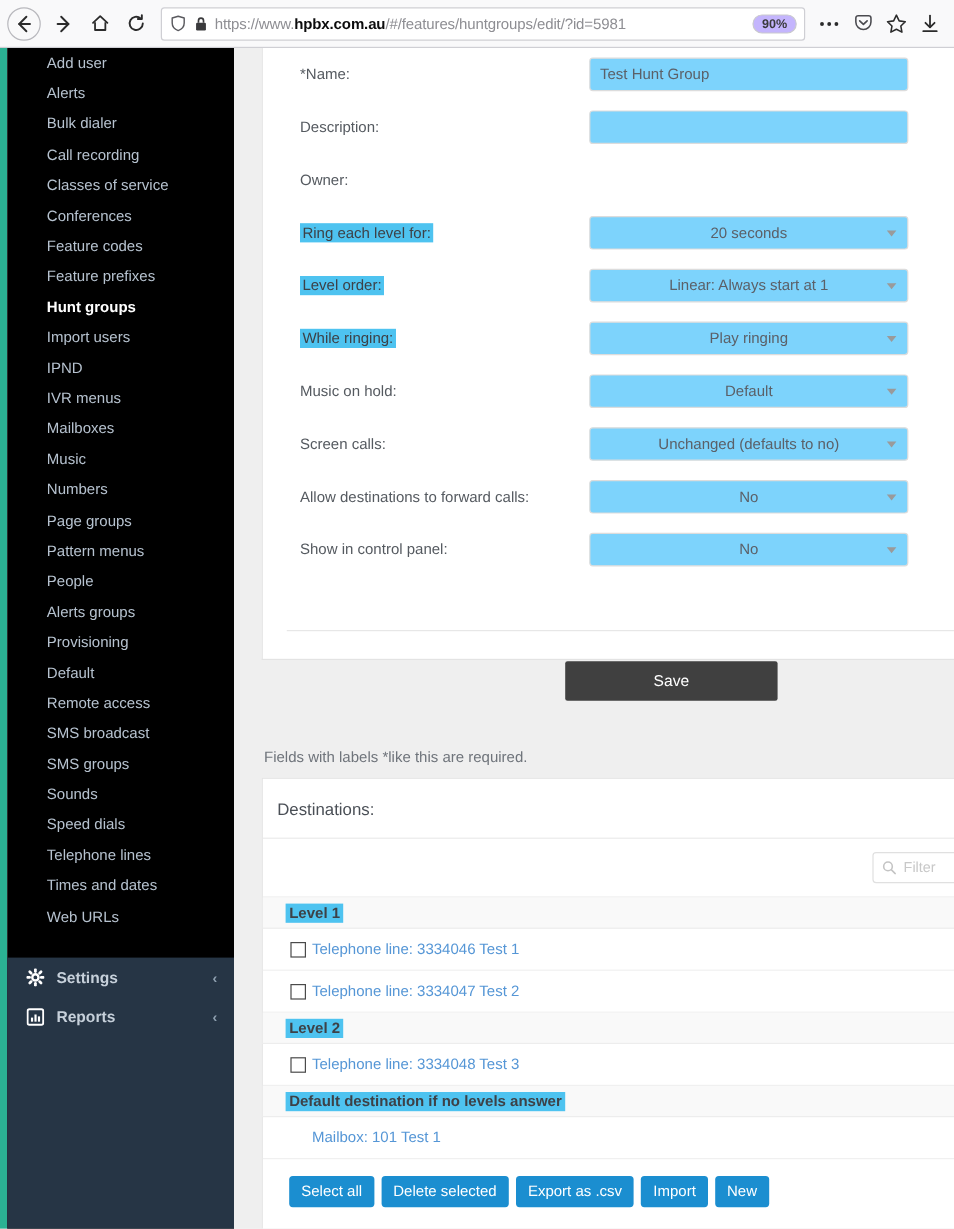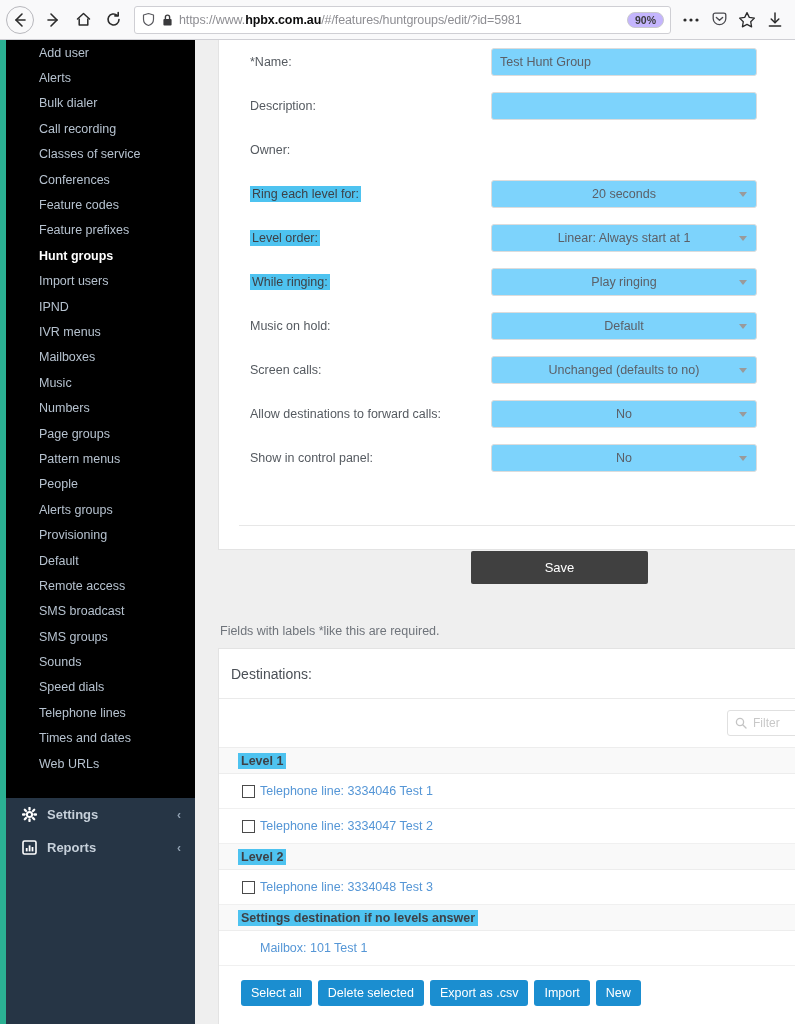--- a/index.html
+++ b/index.html
@@ -592,21 +592,21 @@
             <span class="dlabel">Telephone line: 3334047 Test 2</span>
           </div>
           <div class="level-row">
             <span class="lbl">Level 2</span>
           </div>
           <div class="dest-row">
             <span class="cbx"></span>
             <span class="dlabel">Telephone line: 3334048 Test 3</span>
           </div>
           <div class="level-row">
-            <span class="lbl">Settings destination if no levels answer</span>
+            <span class="lbl">Default destination if no levels answer</span>
           </div>
           <div class="dest-row nocbx">
             <span class="dlabel">Mailbox: 101 Test 1</span>
           </div>
         </div>
 
       <div id="dest-buttons">
           <button class="dbtn">Select all</button>
           <button class="dbtn">Delete selected</button>
           <button class="dbtn">Export as .csv</button>

